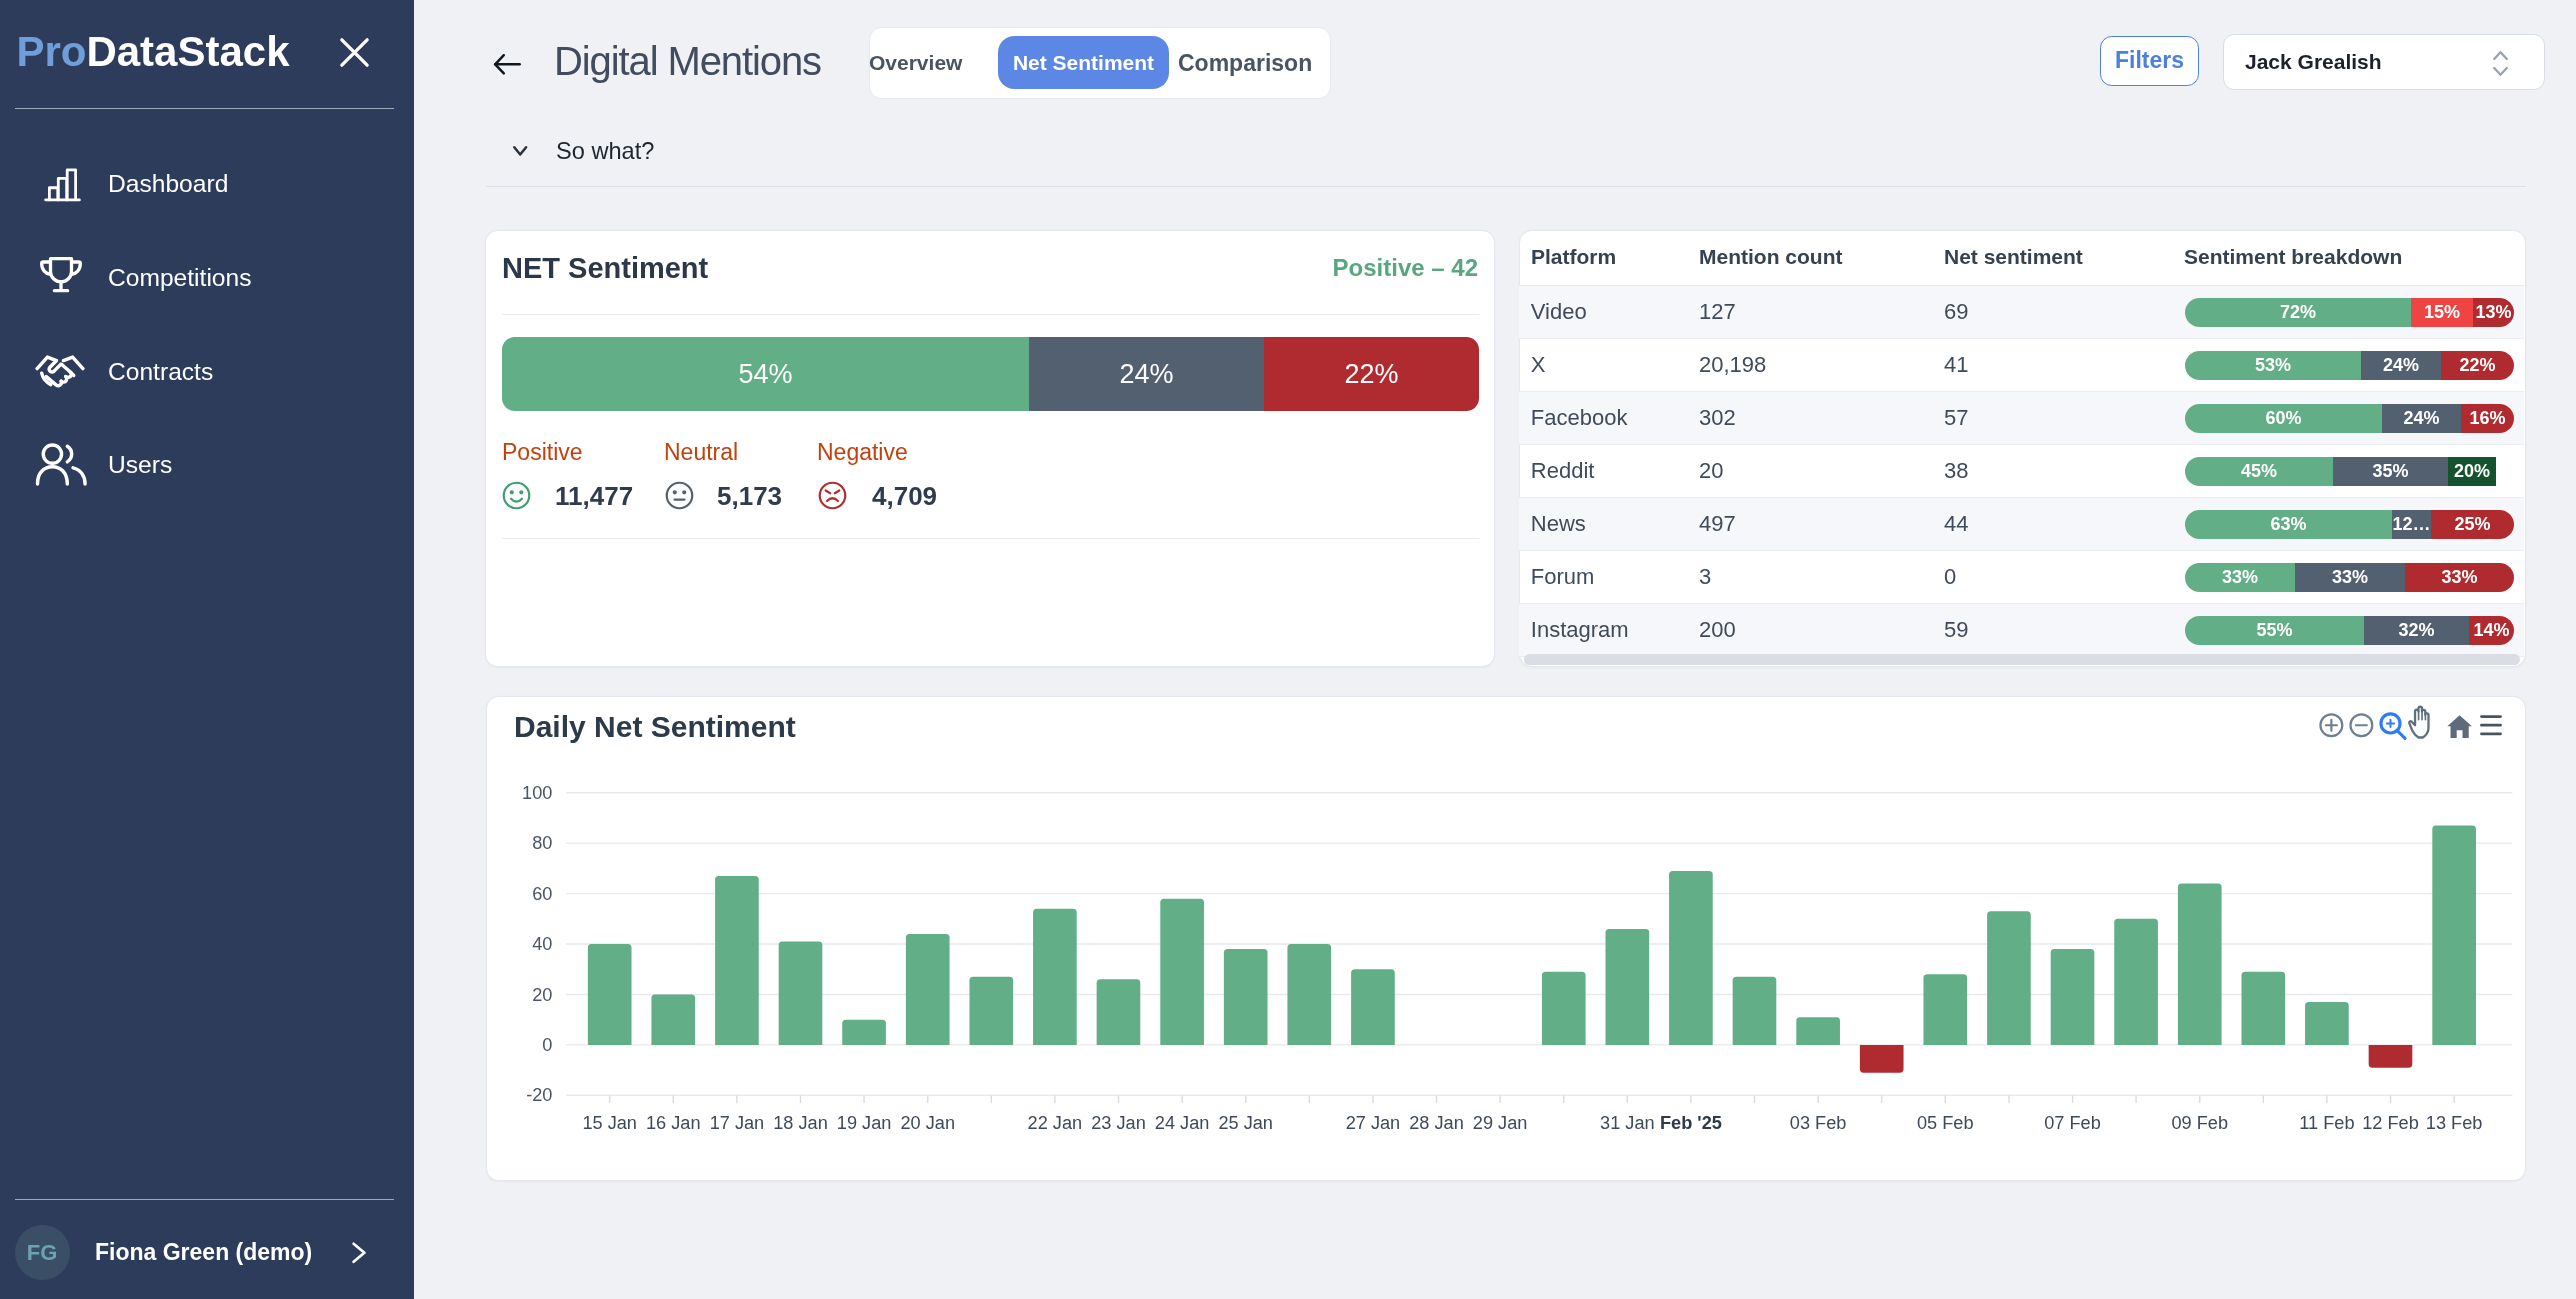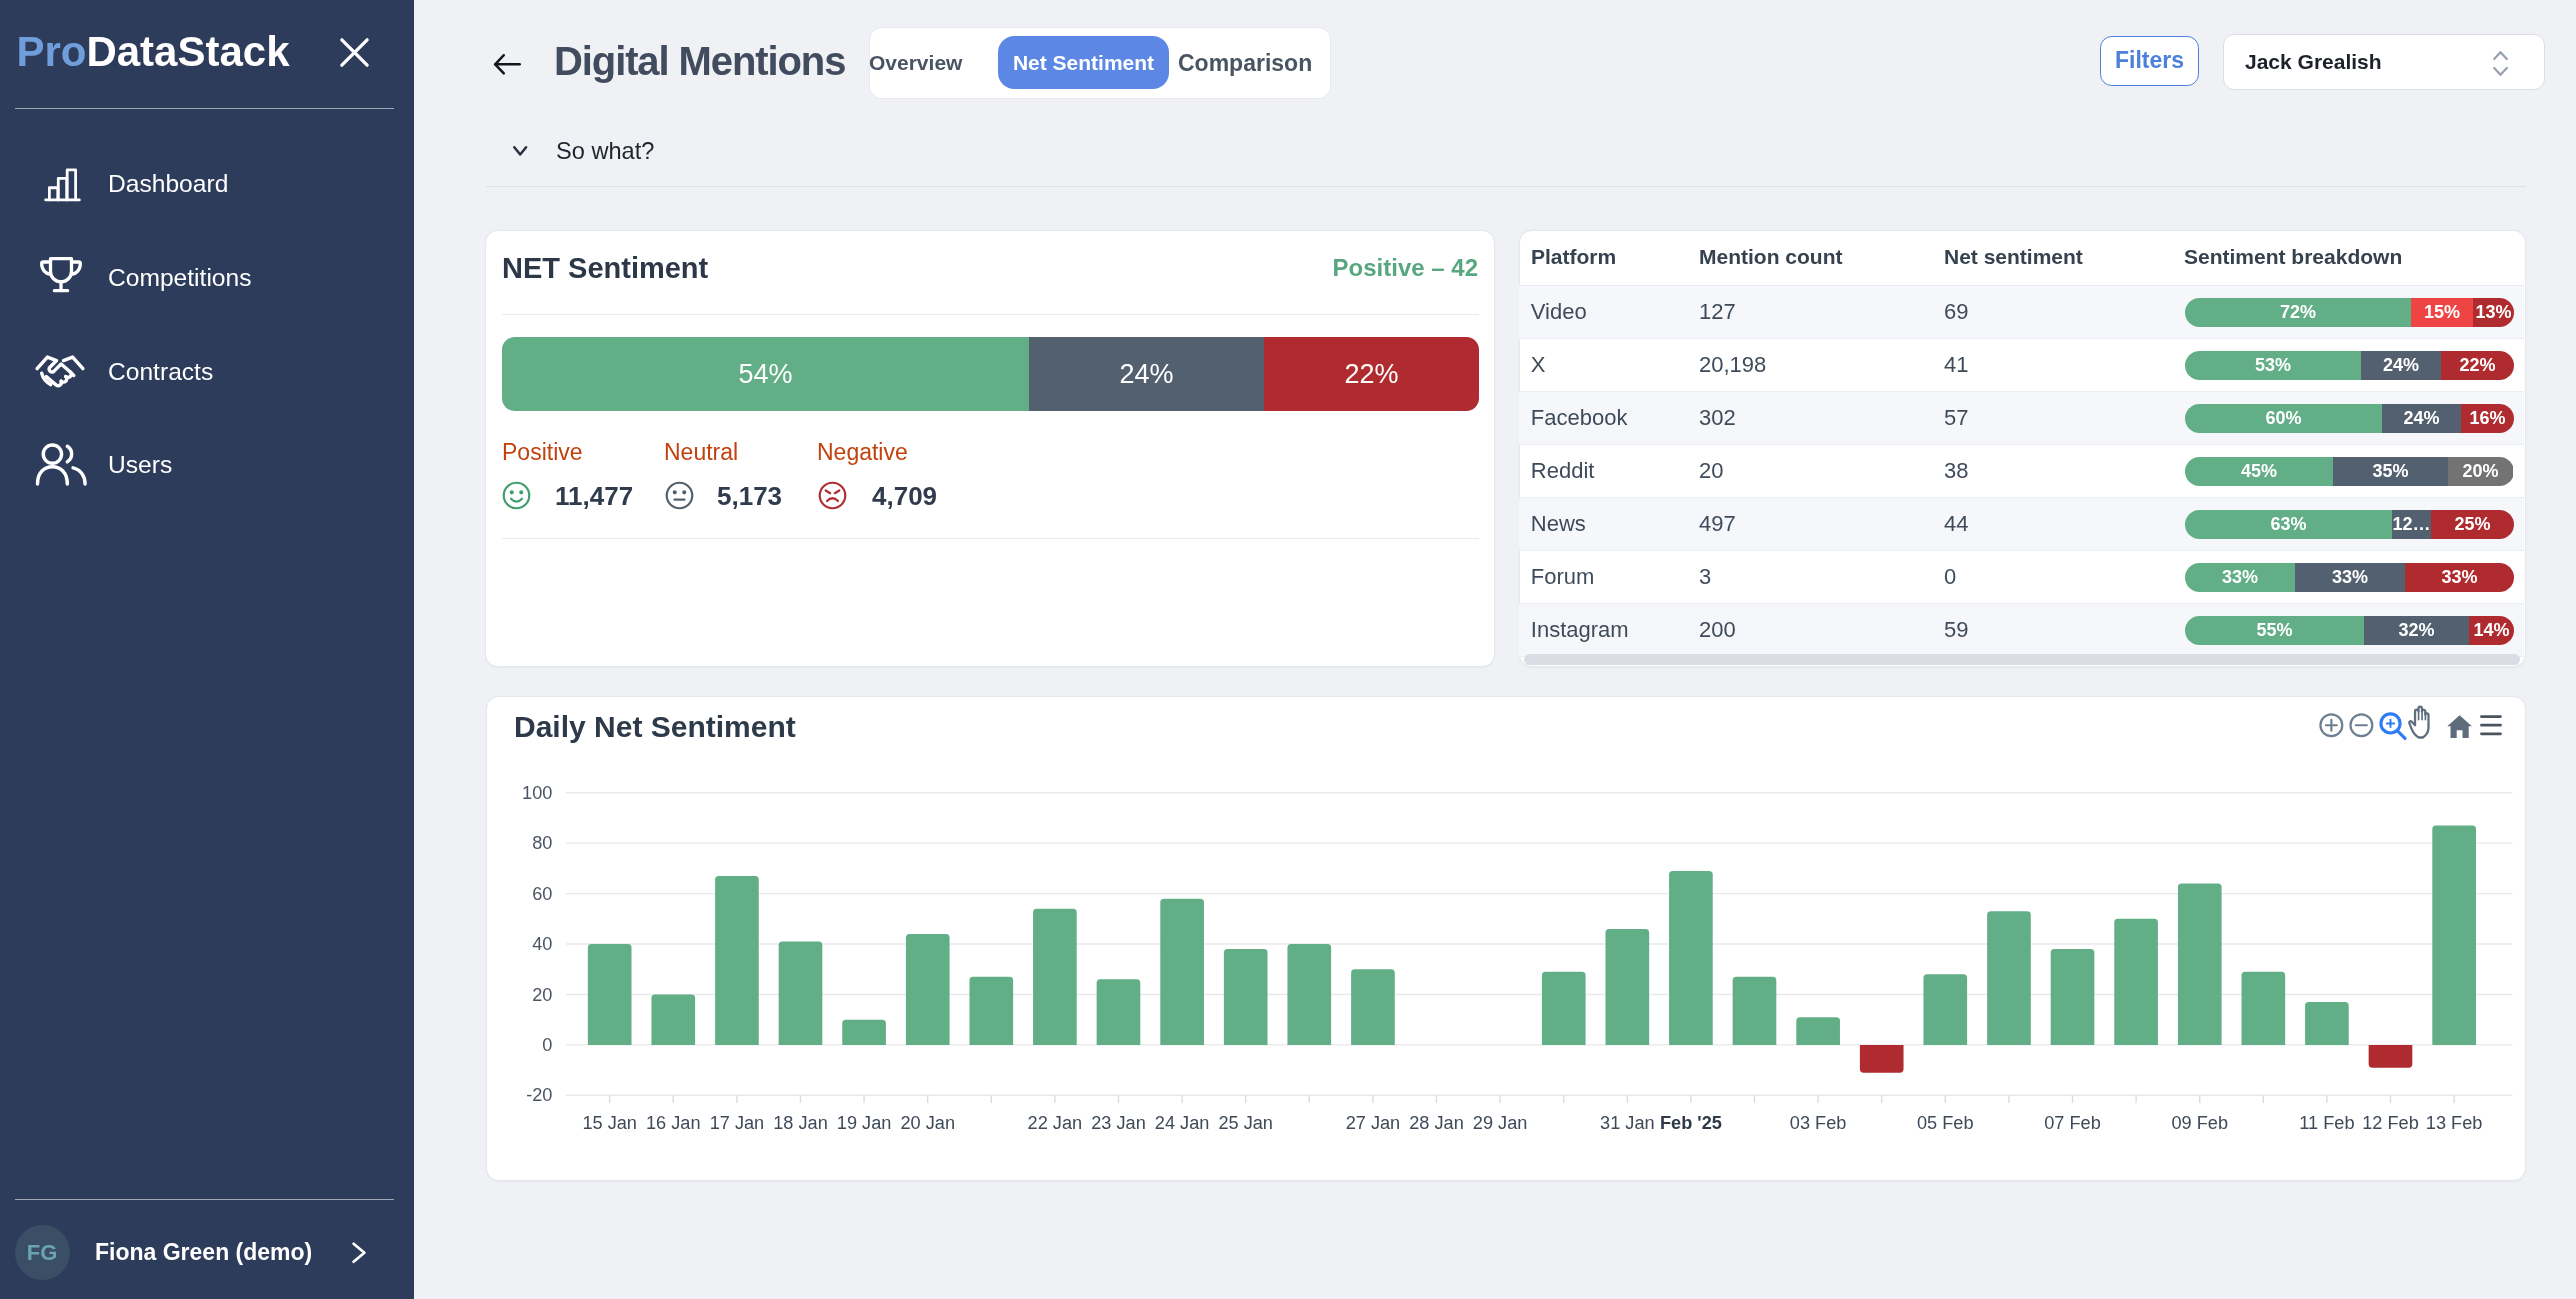--- a/index.html
+++ b/index.html
@@ -7,21 +7,21 @@
 .sidebar{position:absolute;left:0;top:0;width:414px;height:1299px;background:#2d3c5b}
 .logo{position:absolute;left:16.4px;top:28px;font-size:42px;font-weight:bold;color:#fff;letter-spacing:0}
 .logo .pro{color:#6f9edb}
 .sb-div{position:absolute;left:14.5px;width:379px;height:0;border-top:1.4px solid rgba(255,255,255,.55)}
 .nav-item{position:absolute;left:0;width:414px;height:55px;color:#fff}
 .nav-item .lbl{position:absolute;left:108px;top:50%;transform:translateY(-50%);font-size:24.6px}
 .nav-item svg{position:absolute;left:40px;top:50%;transform:translateY(-50%)}
 .avatar{position:absolute;left:14.5px;top:1225px;width:55px;height:55px;border-radius:50%;background:#3a4f66;color:#6ba3b3;font-size:22px;font-weight:bold;text-align:center;line-height:55px}
 .uname{position:absolute;left:95px;top:1252px;transform:translateY(-50%);color:#fff;font-size:23px;font-weight:bold}
 .card{position:absolute;background:#fff;border:0.9px solid #e4e7ed;border-radius:12.7px;box-shadow:0 0.9px 1.8px rgba(20,30,50,.04)}
-.hdr-title{position:absolute;left:554px;top:61px;transform:translateY(-50%);font-size:40px;font-weight:bold;color:#414c5e;letter-spacing:-1.1px}
+.hdr-title{position:absolute;left:554px;top:61px;transform:translateY(-50%);font-size:40px;font-weight:normal;color:#414c5e;letter-spacing:-1.1px}
 .tabs{position:absolute;left:869px;top:27px;width:462px;height:72px;background:#fff;border:1.4px solid #e7e9ef;border-radius:12.7px}
 .tab{position:absolute;top:27px;height:72px;line-height:72px;font-weight:bold;color:#495463}
 .tab-active{position:absolute;left:998px;top:36px;width:171px;height:53px;background:#5c87e4;border-radius:16.4px;color:#fff;line-height:53px;text-align:center;font-size:21px;font-weight:bold}
 .filters{position:absolute;left:2100px;top:36px;width:99px;height:50px;border:1.8px solid #4b80dc;border-radius:11.8px;color:#4b80dc;font-size:23px;font-weight:bold;text-align:center;line-height:46px;background:#fff}
 .select{position:absolute;left:2223px;top:34px;width:322px;height:56px;background:#fff;border:1.4px solid #d9dde5;border-radius:11px}
 .select .val{position:absolute;left:21px;top:50%;transform:translateY(-50%);font-size:21px;font-weight:bold;color:#1d212a}
 .sowhat{position:absolute;left:556px;top:151px;transform:translateY(-50%);font-size:23.6px;color:#1d2530}
 .pg-div{position:absolute;left:486px;top:186px;width:2040px;border-top:0.9px solid #dde0e7}
 .c1-title{position:absolute;left:502px;top:268px;transform:translateY(-50%);font-size:29px;font-weight:bold;color:#2c3848}
 .c1-div{position:absolute;left:502px;width:977px;border-top:0.9px solid #e8eaf0}
@@ -197,21 +197,21 @@
       <div class="bseg" style="width:53px;background:#b02b30">16%</div>
     </div>
   </div>
 <div class="row" style="top:445px">
     <span class="td" style="left:11.8px">Reddit</span>
     <span class="td" style="left:180px">20</span>
     <span class="td" style="left:425px">38</span>
     <div class="bbar">
       <div class="bseg" style="width:148px;background:#62ae86">45%</div>
       <div class="bseg" style="width:115px;background:#53606f">35%</div>
-      <div class="bseg" style="width:65px;background:#737373">20%</div>
+      <div class="bseg" style="width:48px;background:#14532d">20%</div>
     </div>
   </div>
 <div class="row row-alt" style="top:498px">
     <span class="td" style="left:11.8px">News</span>
     <span class="td" style="left:180px">497</span>
     <span class="td" style="left:425px">44</span>
     <div class="bbar">
       <div class="bseg" style="width:207px;background:#62ae86">63%</div>
       <div class="bseg" style="width:39px;background:#53606f">12…</div>
       <div class="bseg" style="width:83px;background:#b02b30">25%</div>

